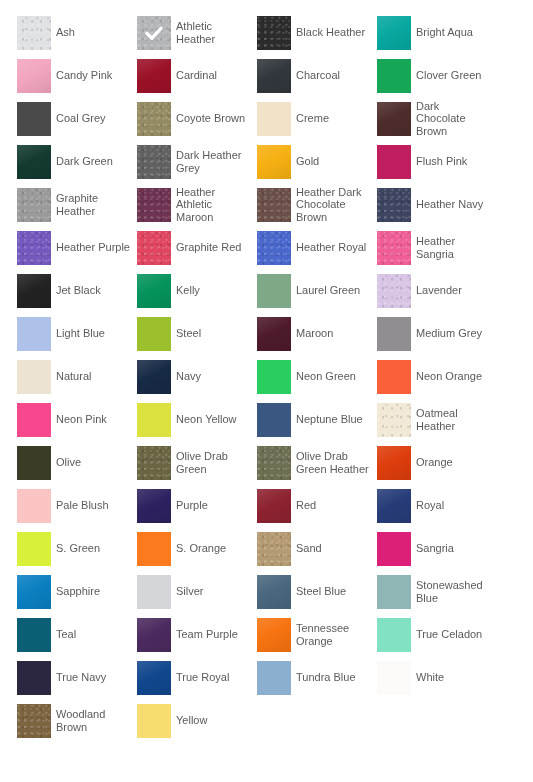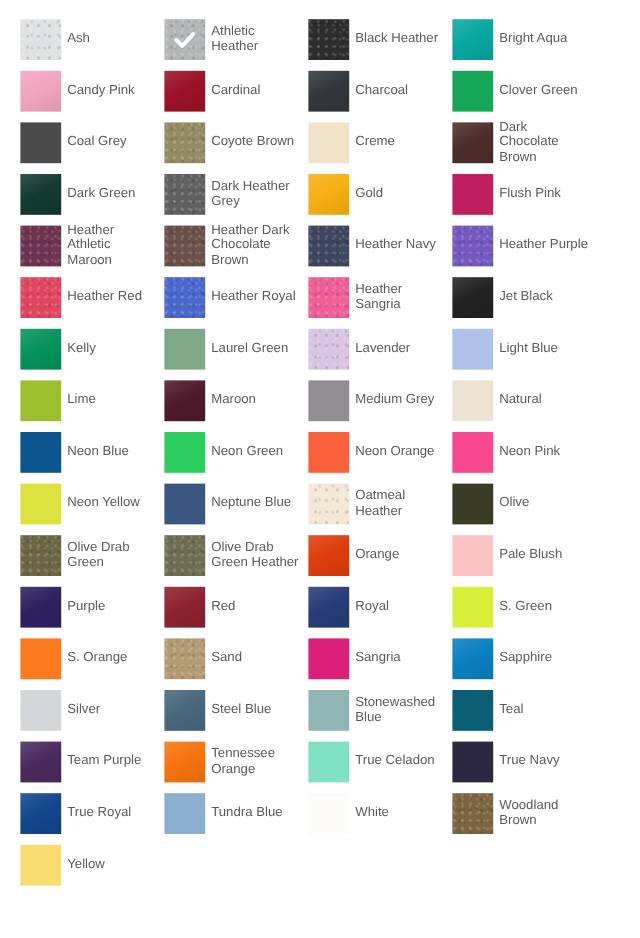--- a/index.html
+++ b/index.html
@@ -142,38 +142,42 @@
     </div>
     <div class="swatch-option">
       <div class="swatch-chip sheen" style="background: rgb(246, 176, 18);"></div>
       <span class="swatch-label">Gold</span>
     </div>
     <div class="swatch-option">
       <div class="swatch-chip" style="background: rgb(191, 31, 94);"></div>
       <span class="swatch-label">Flush Pink</span>
     </div>
     <div class="swatch-option">
+      <div class="swatch-chip textured" style="background: rgb(154, 154, 154);"></div>
+      <span class="swatch-label">Graphite Heather</span>
+    </div>
+    <div class="swatch-option">
       <div class="swatch-chip textured" style="background: rgb(109, 51, 80);"></div>
       <span class="swatch-label">Heather Athletic Maroon</span>
     </div>
     <div class="swatch-option">
       <div class="swatch-chip textured" style="background: rgb(107, 80, 73);"></div>
       <span class="swatch-label">Heather Dark Chocolate Brown</span>
     </div>
     <div class="swatch-option">
       <div class="swatch-chip textured" style="background: rgb(61, 69, 96);"></div>
       <span class="swatch-label">Heather Navy</span>
     </div>
     <div class="swatch-option">
       <div class="swatch-chip textured" style="background: rgb(115, 88, 189);"></div>
       <span class="swatch-label">Heather Purple</span>
     </div>
     <div class="swatch-option">
       <div class="swatch-chip textured" style="background: rgb(224, 70, 96);"></div>
-      <span class="swatch-label">Heather Red</span>
+      <span class="swatch-label">Graphite Red</span>
     </div>
     <div class="swatch-option">
       <div class="swatch-chip textured" style="background: rgb(74, 103, 204);"></div>
       <span class="swatch-label">Heather Royal</span>
     </div>
     <div class="swatch-option">
       <div class="swatch-chip textured" style="background: rgb(239, 94, 150);"></div>
       <span class="swatch-label">Heather Sangria</span>
     </div>
     <div class="swatch-option">
@@ -191,37 +195,37 @@
     <div class="swatch-option">
       <div class="swatch-chip textured" style="background: rgb(216, 196, 228);"></div>
       <span class="swatch-label">Lavender</span>
     </div>
     <div class="swatch-option">
       <div class="swatch-chip" style="background: rgb(174, 193, 232);"></div>
       <span class="swatch-label">Light Blue</span>
     </div>
     <div class="swatch-option">
       <div class="swatch-chip" style="background: rgb(156, 191, 46);"></div>
-      <span class="swatch-label">Lime</span>
+      <span class="swatch-label">Steel</span>
     </div>
     <div class="swatch-option">
       <div class="swatch-chip sheen" style="background: rgb(78, 26, 44);"></div>
       <span class="swatch-label">Maroon</span>
     </div>
     <div class="swatch-option">
       <div class="swatch-chip" style="background: rgb(144, 142, 144);"></div>
       <span class="swatch-label">Medium Grey</span>
     </div>
     <div class="swatch-option">
       <div class="swatch-chip" style="background: rgb(236, 227, 210);"></div>
       <span class="swatch-label">Natural</span>
     </div>
     <div class="swatch-option">
-      <div class="swatch-chip" style="background: rgb(10, 87, 144);"></div>
-      <span class="swatch-label">Neon Blue</span>
+      <div class="swatch-chip sheen" style="background: rgb(23, 42, 69);"></div>
+      <span class="swatch-label">Navy</span>
     </div>
     <div class="swatch-option">
       <div class="swatch-chip" style="background: rgb(42, 206, 95);"></div>
       <span class="swatch-label">Neon Green</span>
     </div>
     <div class="swatch-option">
       <div class="swatch-chip" style="background: rgb(250, 96, 57);"></div>
       <span class="swatch-label">Neon Orange</span>
     </div>
     <div class="swatch-option">

